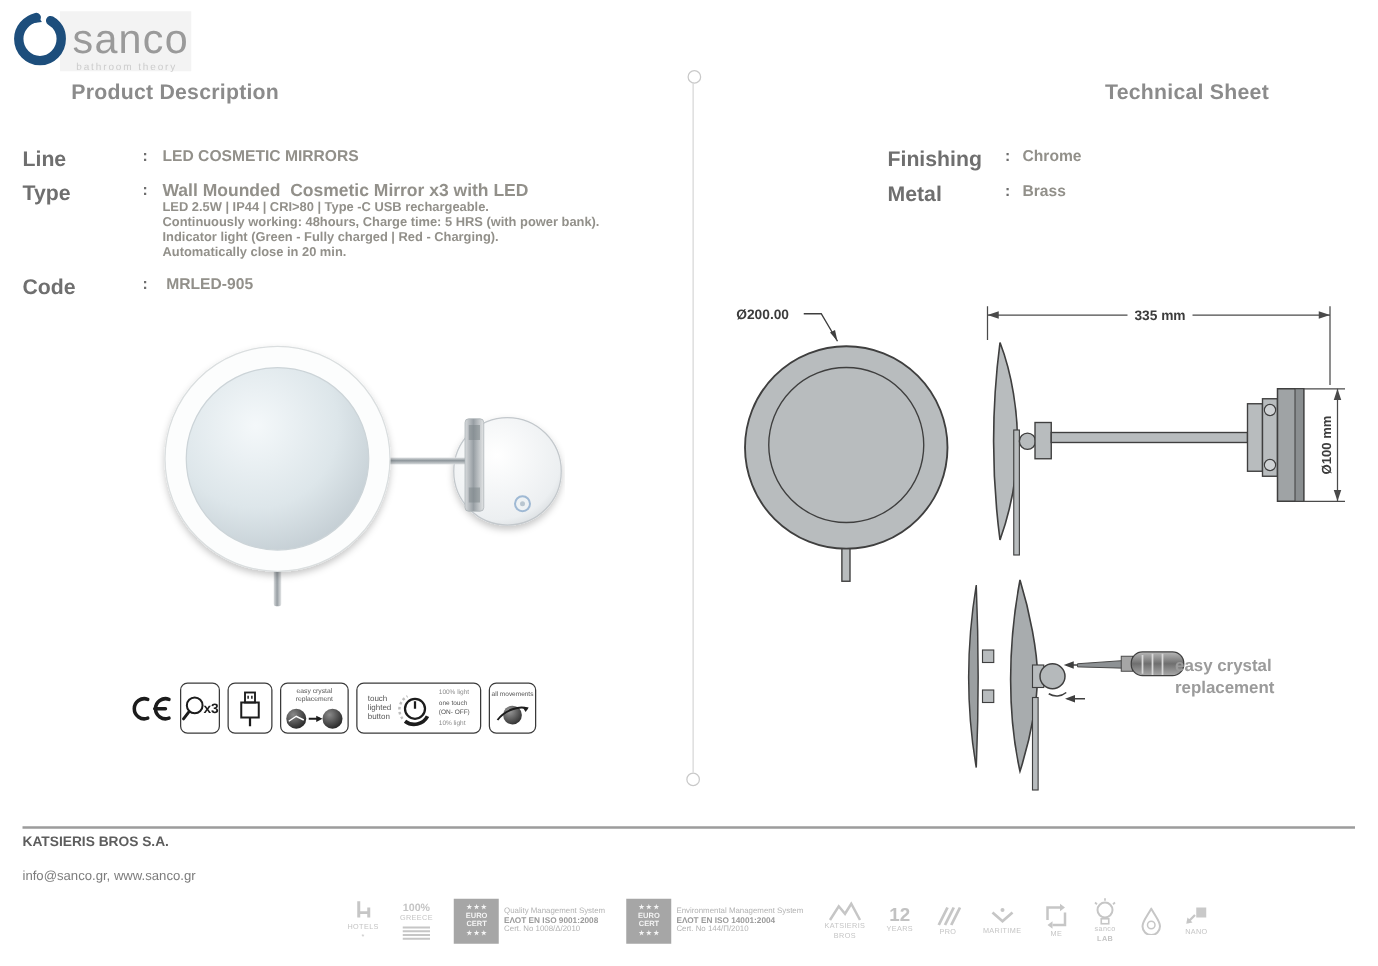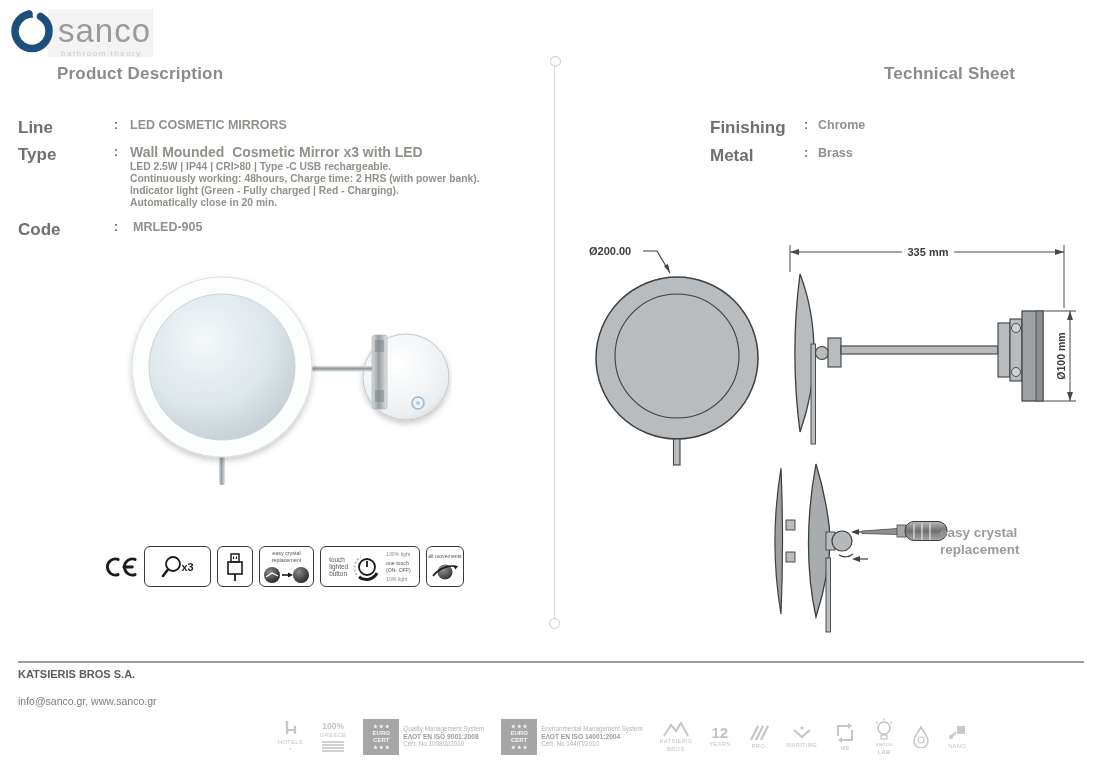--- a/index.html
+++ b/index.html
@@ -56,21 +56,21 @@
     <span class="abs flabel" style="left:18px;top:118px;">Line</span>
     <span class="abs fcolon" style="left:114px;top:118px;">:</span>
     <span class="abs fvalue" style="left:130px;top:118px;">LED COSMETIC MIRRORS</span>
   </div>
 
   <div>
     <span class="abs flabel" style="left:18px;top:145px;">Type</span>
     <span class="abs fcolon" style="left:114px;top:145px;">:</span>
     <span class="abs fvalue ftype" style="left:130px;top:144px;">Wall Mounded  Cosmetic Mirror x3 with LED</span>
     <div class="abs fdetail" style="left:130px;top:161px;">LED 2.5W | IP44 | CRI&gt;80 | Type -C USB rechargeable.</div>
-    <div class="abs fdetail" style="left:130px;top:173px;">Continuously working: 48hours, Charge time: 2 HRS (with power bank).</div>
+    <div class="abs fdetail" style="left:130px;top:173px;">Continuously working: 48hours, Charge time: 5 HRS (with power bank).</div>
     <div class="abs fdetail" style="left:130px;top:185px;">Indicator light (Green - Fully charged | Red - Charging).</div>
     <div class="abs fdetail" style="left:130px;top:197px;">Automatically close in 20 min.</div>
   </div>
 
   <div>
     <span class="abs flabel" style="left:18px;top:220px;">Code</span>
     <span class="abs fcolon" style="left:114px;top:220px;">:</span>
     <span class="abs fvalue" style="left:133px;top:220px;">MRLED-905</span>
   </div>
 
@@ -203,21 +203,21 @@
     <div>replacement</div>
   </div>
 
   <div class="abs badgerow" style="left:104px;top:546px;">
     <svg width="34" height="24" viewBox="0 0 36 24">
       <path d="M 15 4 A 8.5 8.5 0 1 0 15 20" fill="none" stroke="#1c1c1c" stroke-width="3" stroke-linecap="round"></path>
       <path d="M 33 4 A 8.5 8.5 0 1 0 33 20" fill="none" stroke="#1c1c1c" stroke-width="3" stroke-linecap="round"></path>
       <line x1="21" y1="12" x2="30" y2="12" stroke="#1c1c1c" stroke-width="3" stroke-linecap="round"></line>
     </svg>
 
-    <div class="badge" style="width:67px;">
+    <div class="badge" style="width:32px;">
       <svg width="22" height="24" viewBox="0 0 22 24">
         <circle cx="12" cy="9" r="7" fill="none" stroke="#1c1c1c" stroke-width="1.8"></circle>
         <line x1="7" y1="14.5" x2="2" y2="21" stroke="#1c1c1c" stroke-width="2.6" stroke-linecap="round"></line>
       </svg>
       <span style="font-size:11px;font-weight:bold;color:#1c1c1c;margin-left:-2px;">x3</span>
     </div>
 
     <div class="badge" style="width:36px;">
       <svg width="20" height="30" viewBox="0 0 20 30">
         <rect x="6" y="2" width="8" height="8" fill="none" stroke="#1c1c1c" stroke-width="1.5"></rect>

